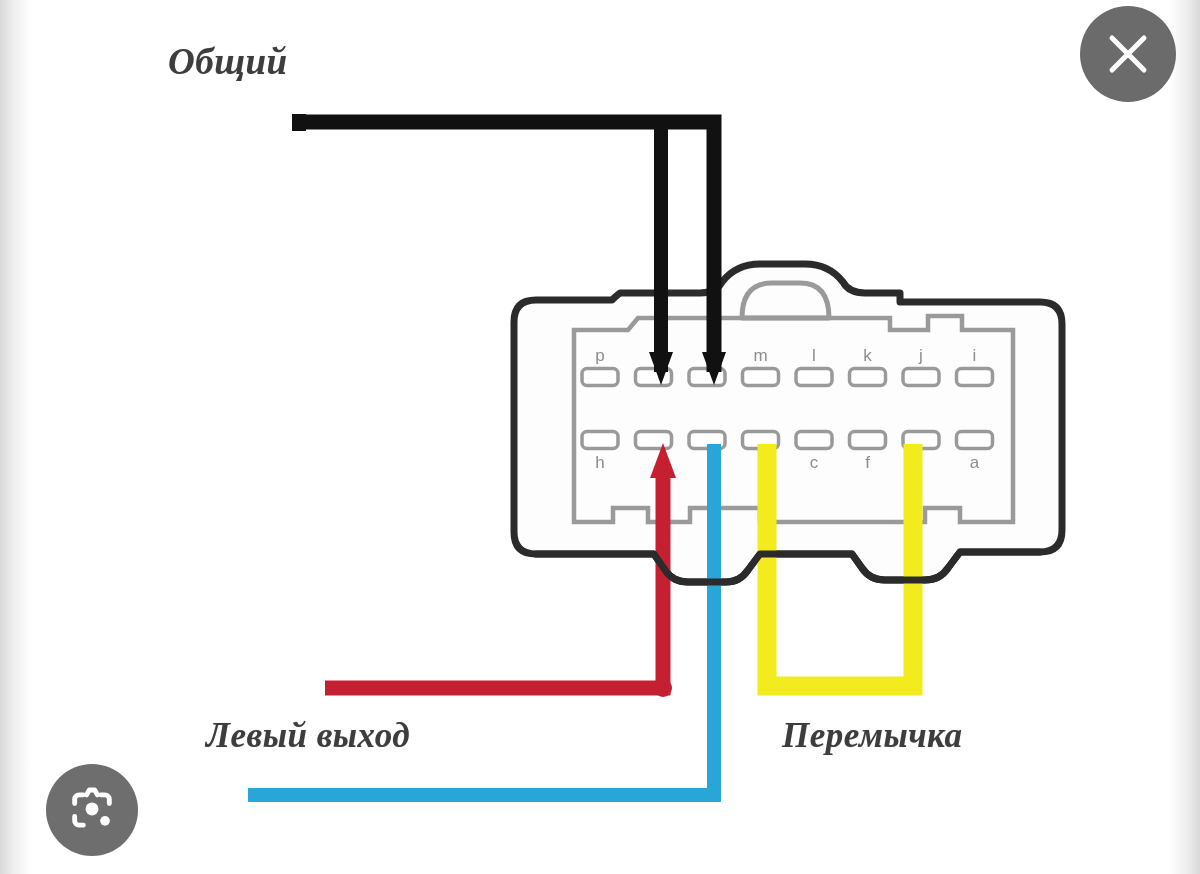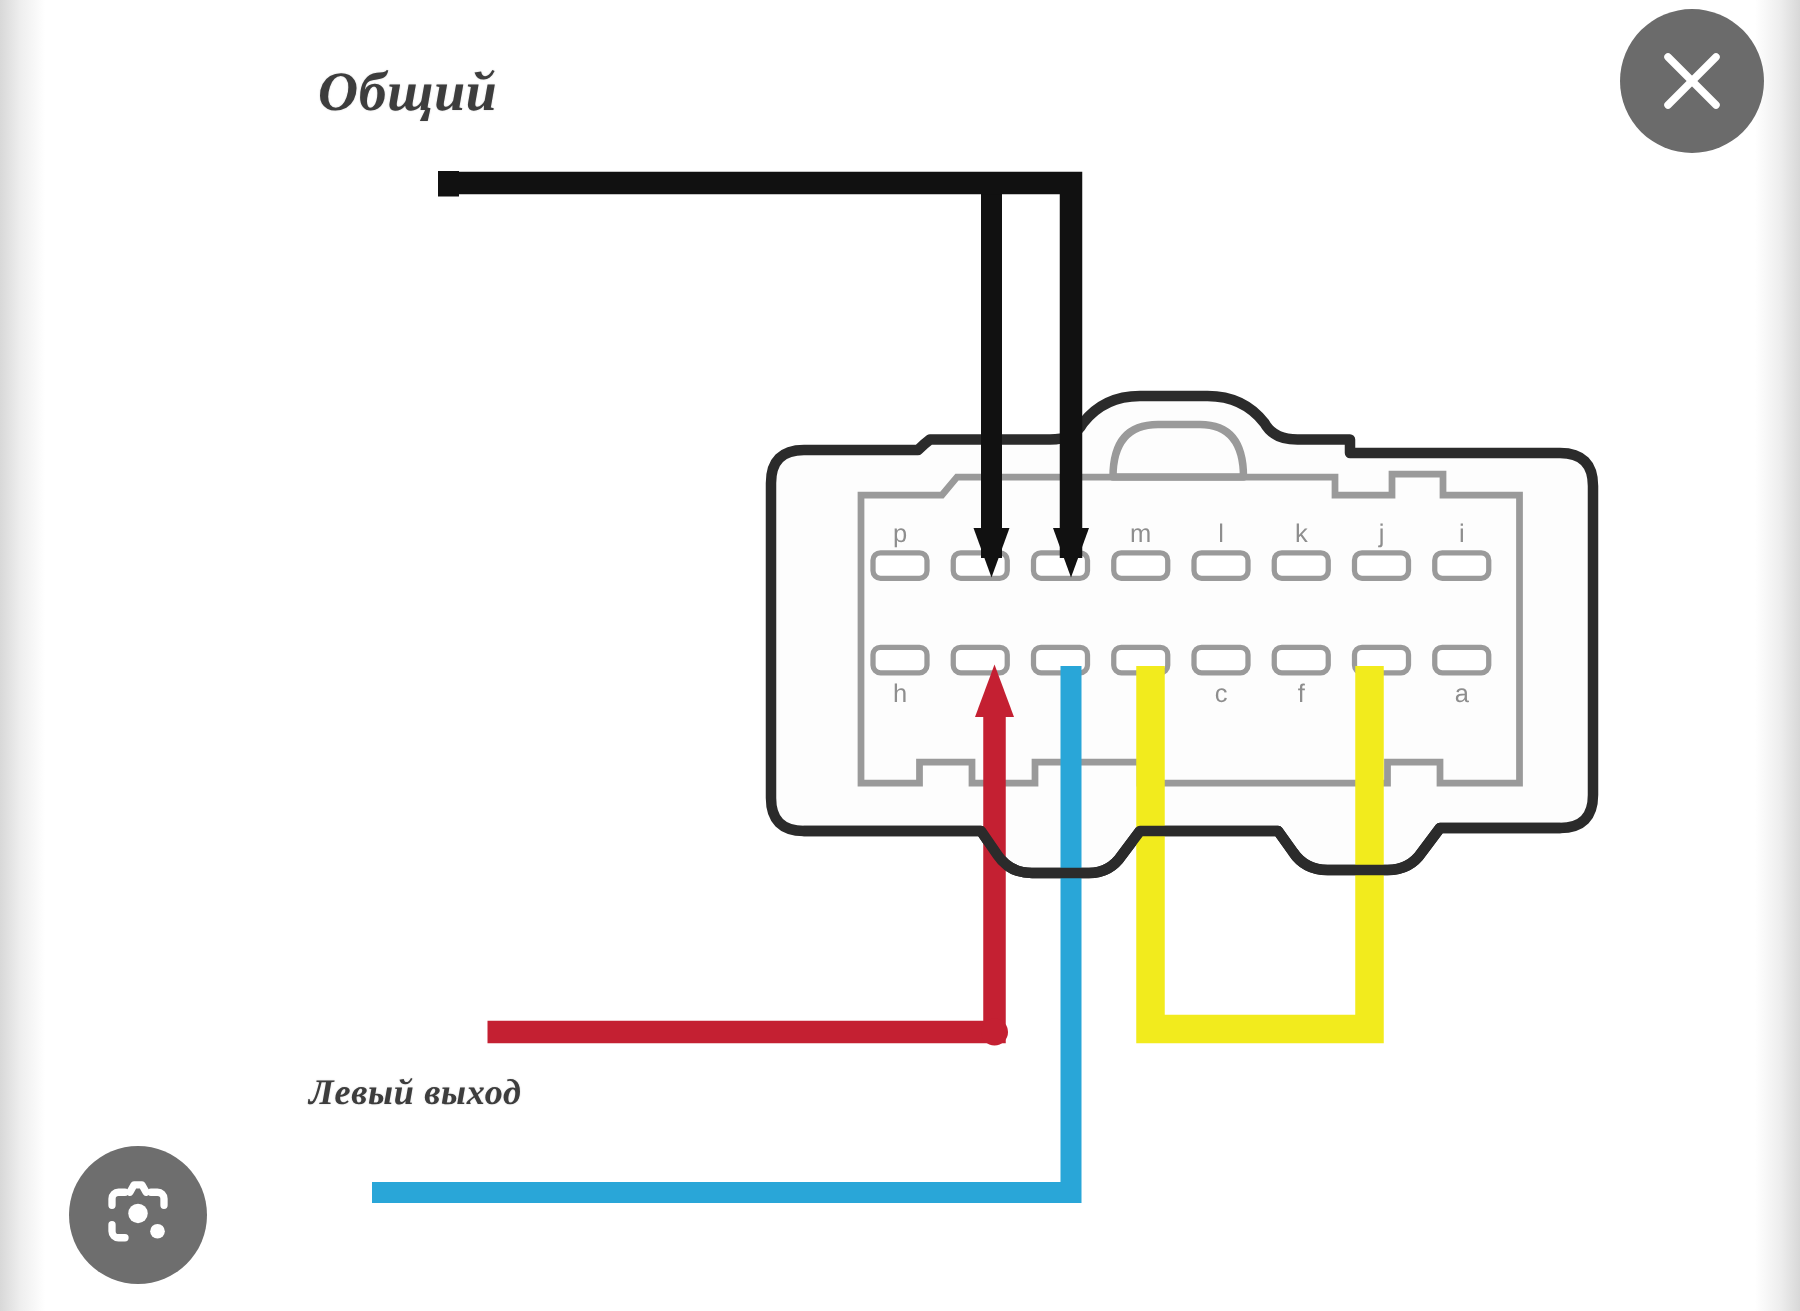--- a/index.html
+++ b/index.html
@@ -44,23 +44,23 @@
   .lbl {
     position: absolute;
     font-family: "Liberation Serif", "DejaVu Serif", serif;
     font-style: italic;
     font-weight: bold;
     color: #3d3d3d;
     white-space: nowrap;
     letter-spacing: 0.5px;
     text-shadow: 0 0 1px rgba(120,120,120,.45);
   }
-  #label-common   { left: 168px; top: 40px;  font-size: 37px; margin-left: 44px; }
+  #label-common   { left: 168px; top: 40px;  font-size: 37px; }
   #label-right    { left: 246px; top: 580px; font-size: 35px; }
-  #label-left     { left: 206px; top: 716px; font-size: 24px; text-align: right; }
+  #label-left     { left: 206px; top: 716px; font-size: 35px; text-align: right; }
   #label-jumper   { left: 782px; top: 716px; font-size: 35px; }
 
   
   .pin-letter {
     position: absolute;
     font-family: "Liberation Sans", sans-serif;
     font-style: normal;
     font-weight: normal;
     font-size: 17px;
     color: #8e8e8e;
@@ -214,20 +214,21 @@
       <path d="M 296,122 L 714,122 L 714,372" fill="none" stroke="#111111" stroke-width="15" stroke-linejoin="miter"></path>
       <polygon points="714,385 702,352 726,352" fill="#111111"></polygon>
 
       <rect x="292" y="114" width="14" height="17" fill="#111111"></rect>
     </g>
 
   </svg>
 
   <div class="lbl" id="label-common">Общий</div>
   <div class="lbl" id="label-left">Левый выход</div>
+  <div class="lbl" id="label-jumper">Перемычка</div>
 
   <div id="pin-letters">
       <div class="pin-letter" style="left: 589px; top: 346px;">p</div>
       <div class="pin-letter" style="left: 589px; top: 453px;">h</div>
       <div class="pin-letter" style="left: 749.5px; top: 346px;">m</div>
       <div class="pin-letter" style="left: 803px; top: 346px;">l</div>
       <div class="pin-letter" style="left: 803px; top: 453px;">c</div>
       <div class="pin-letter" style="left: 856.5px; top: 346px;">k</div>
       <div class="pin-letter" style="left: 856.5px; top: 453px;">f</div>
       <div class="pin-letter" style="left: 910px; top: 346px;">j</div>

